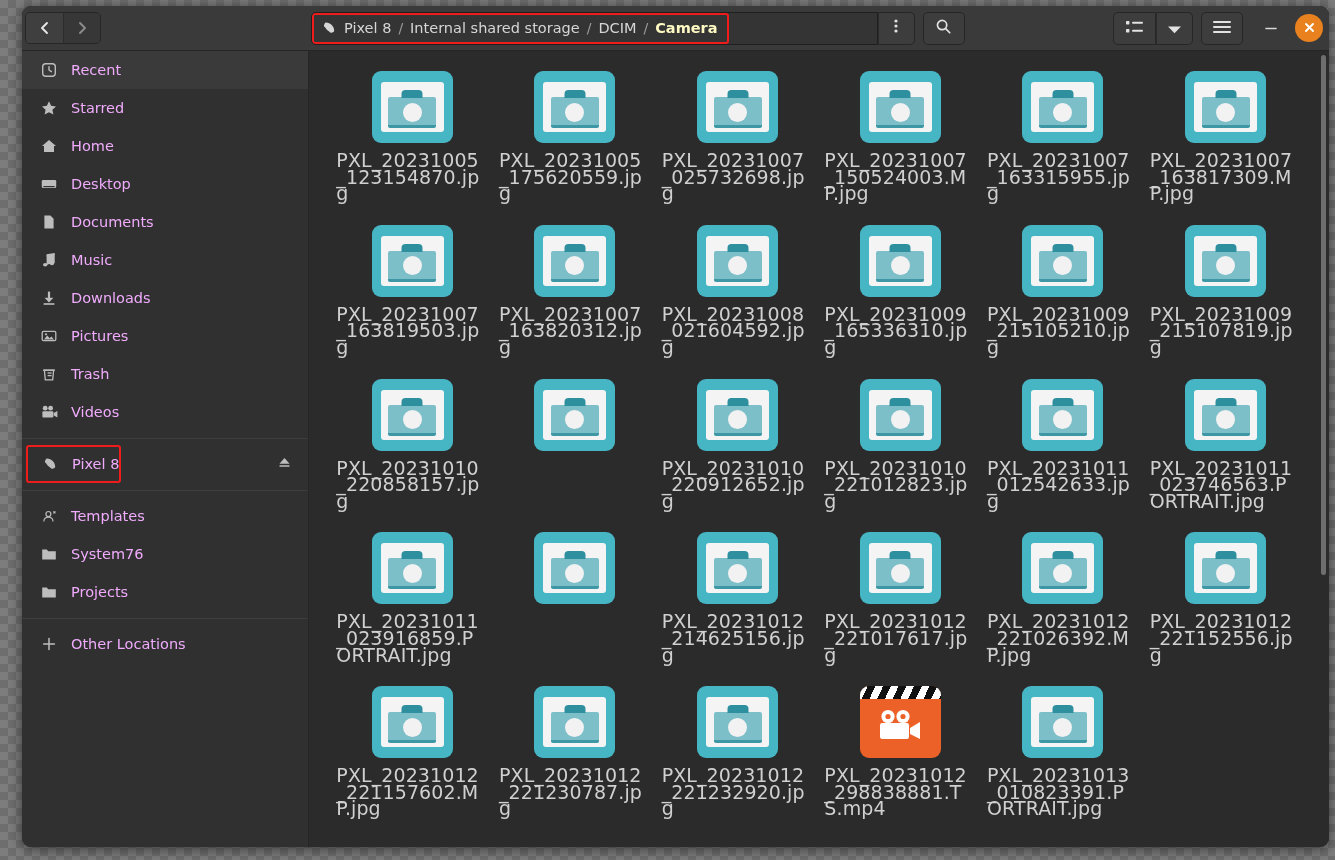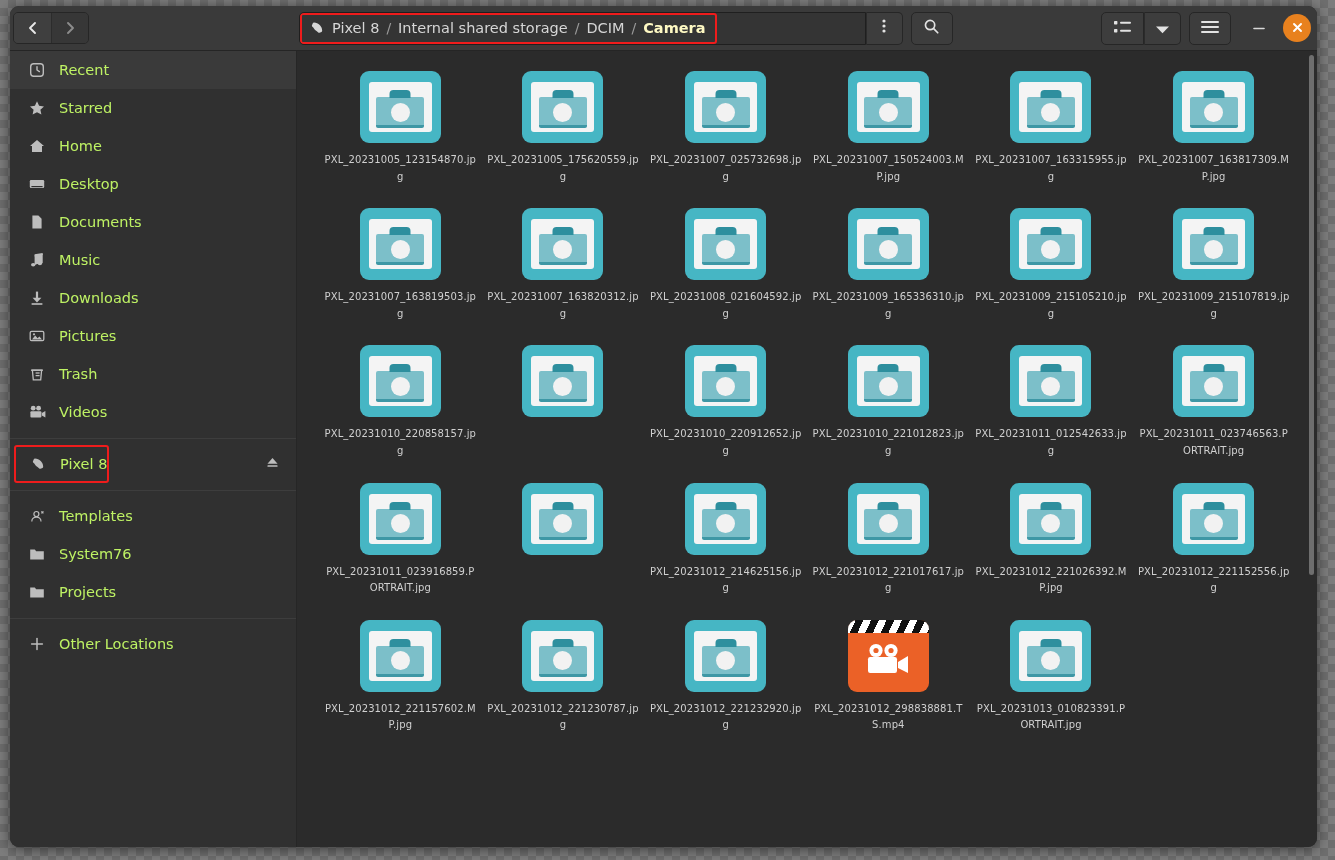--- a/index.html
+++ b/index.html
@@ -16,21 +16,21 @@
       linear-gradient(45deg, #6e6e6e 25%, transparent 25%, transparent 75%, #6e6e6e 75%),
       linear-gradient(45deg, #6e6e6e 25%, transparent 25%, transparent 75%, #6e6e6e 75%);
     background-size: 16px 16px;
     background-position: 0 0, 8px 8px;
     position: relative;
   }
 
   
   #window {
     position: absolute;
-    left: 10px; top: 6px;
+    left: 22px; top: 6px;
     width: 1307px; height: 841px;
     background: #2b2b2b;
     border-radius: 9px;
     overflow: hidden;
     display: flex;
     flex-direction: column;
     box-shadow: 0 2px 14px rgba(0,0,0,0.55);
   }
 
   
@@ -152,21 +152,21 @@
     background: #303030;
     border-right: 1px solid #262626;
     padding-top: 0px;
     overflow: hidden;
   }
   .side-item {
     height: 38px;
     display: flex;
     align-items: center;
     padding-left: 18px;
-    color: #bef264;
+    color: #f0abfc;
     font-size: 14.5px;
     gap: 13px;
     position: relative;
   }
   .side-item.selected { background: #3a3a3a; }
   .side-item.highlighted {
     border: 2px solid #ef1c1c;
     border-radius: 3px;
     margin: 0 172px 0 4px;
     padding-left: 13px;
@@ -196,23 +196,22 @@
   }
   .fileitem {
     display: flex;
     flex-direction: column;
     align-items: center;
     padding-top: 6px;
   }
   .thumb { margin-bottom: 9px; }
   .fname {
     color: #d0d0d0;
-    font-size: 10px;
+    font-size: 19px;
     line-height: 16.6px;
-    text-align: center;
     width: 152px;
     word-break: break-all;
     letter-spacing: 0.1px;
   }
 
   
   #vscroll {
     position: absolute;
     right: 3px; top: 4px;
     width: 5px;

